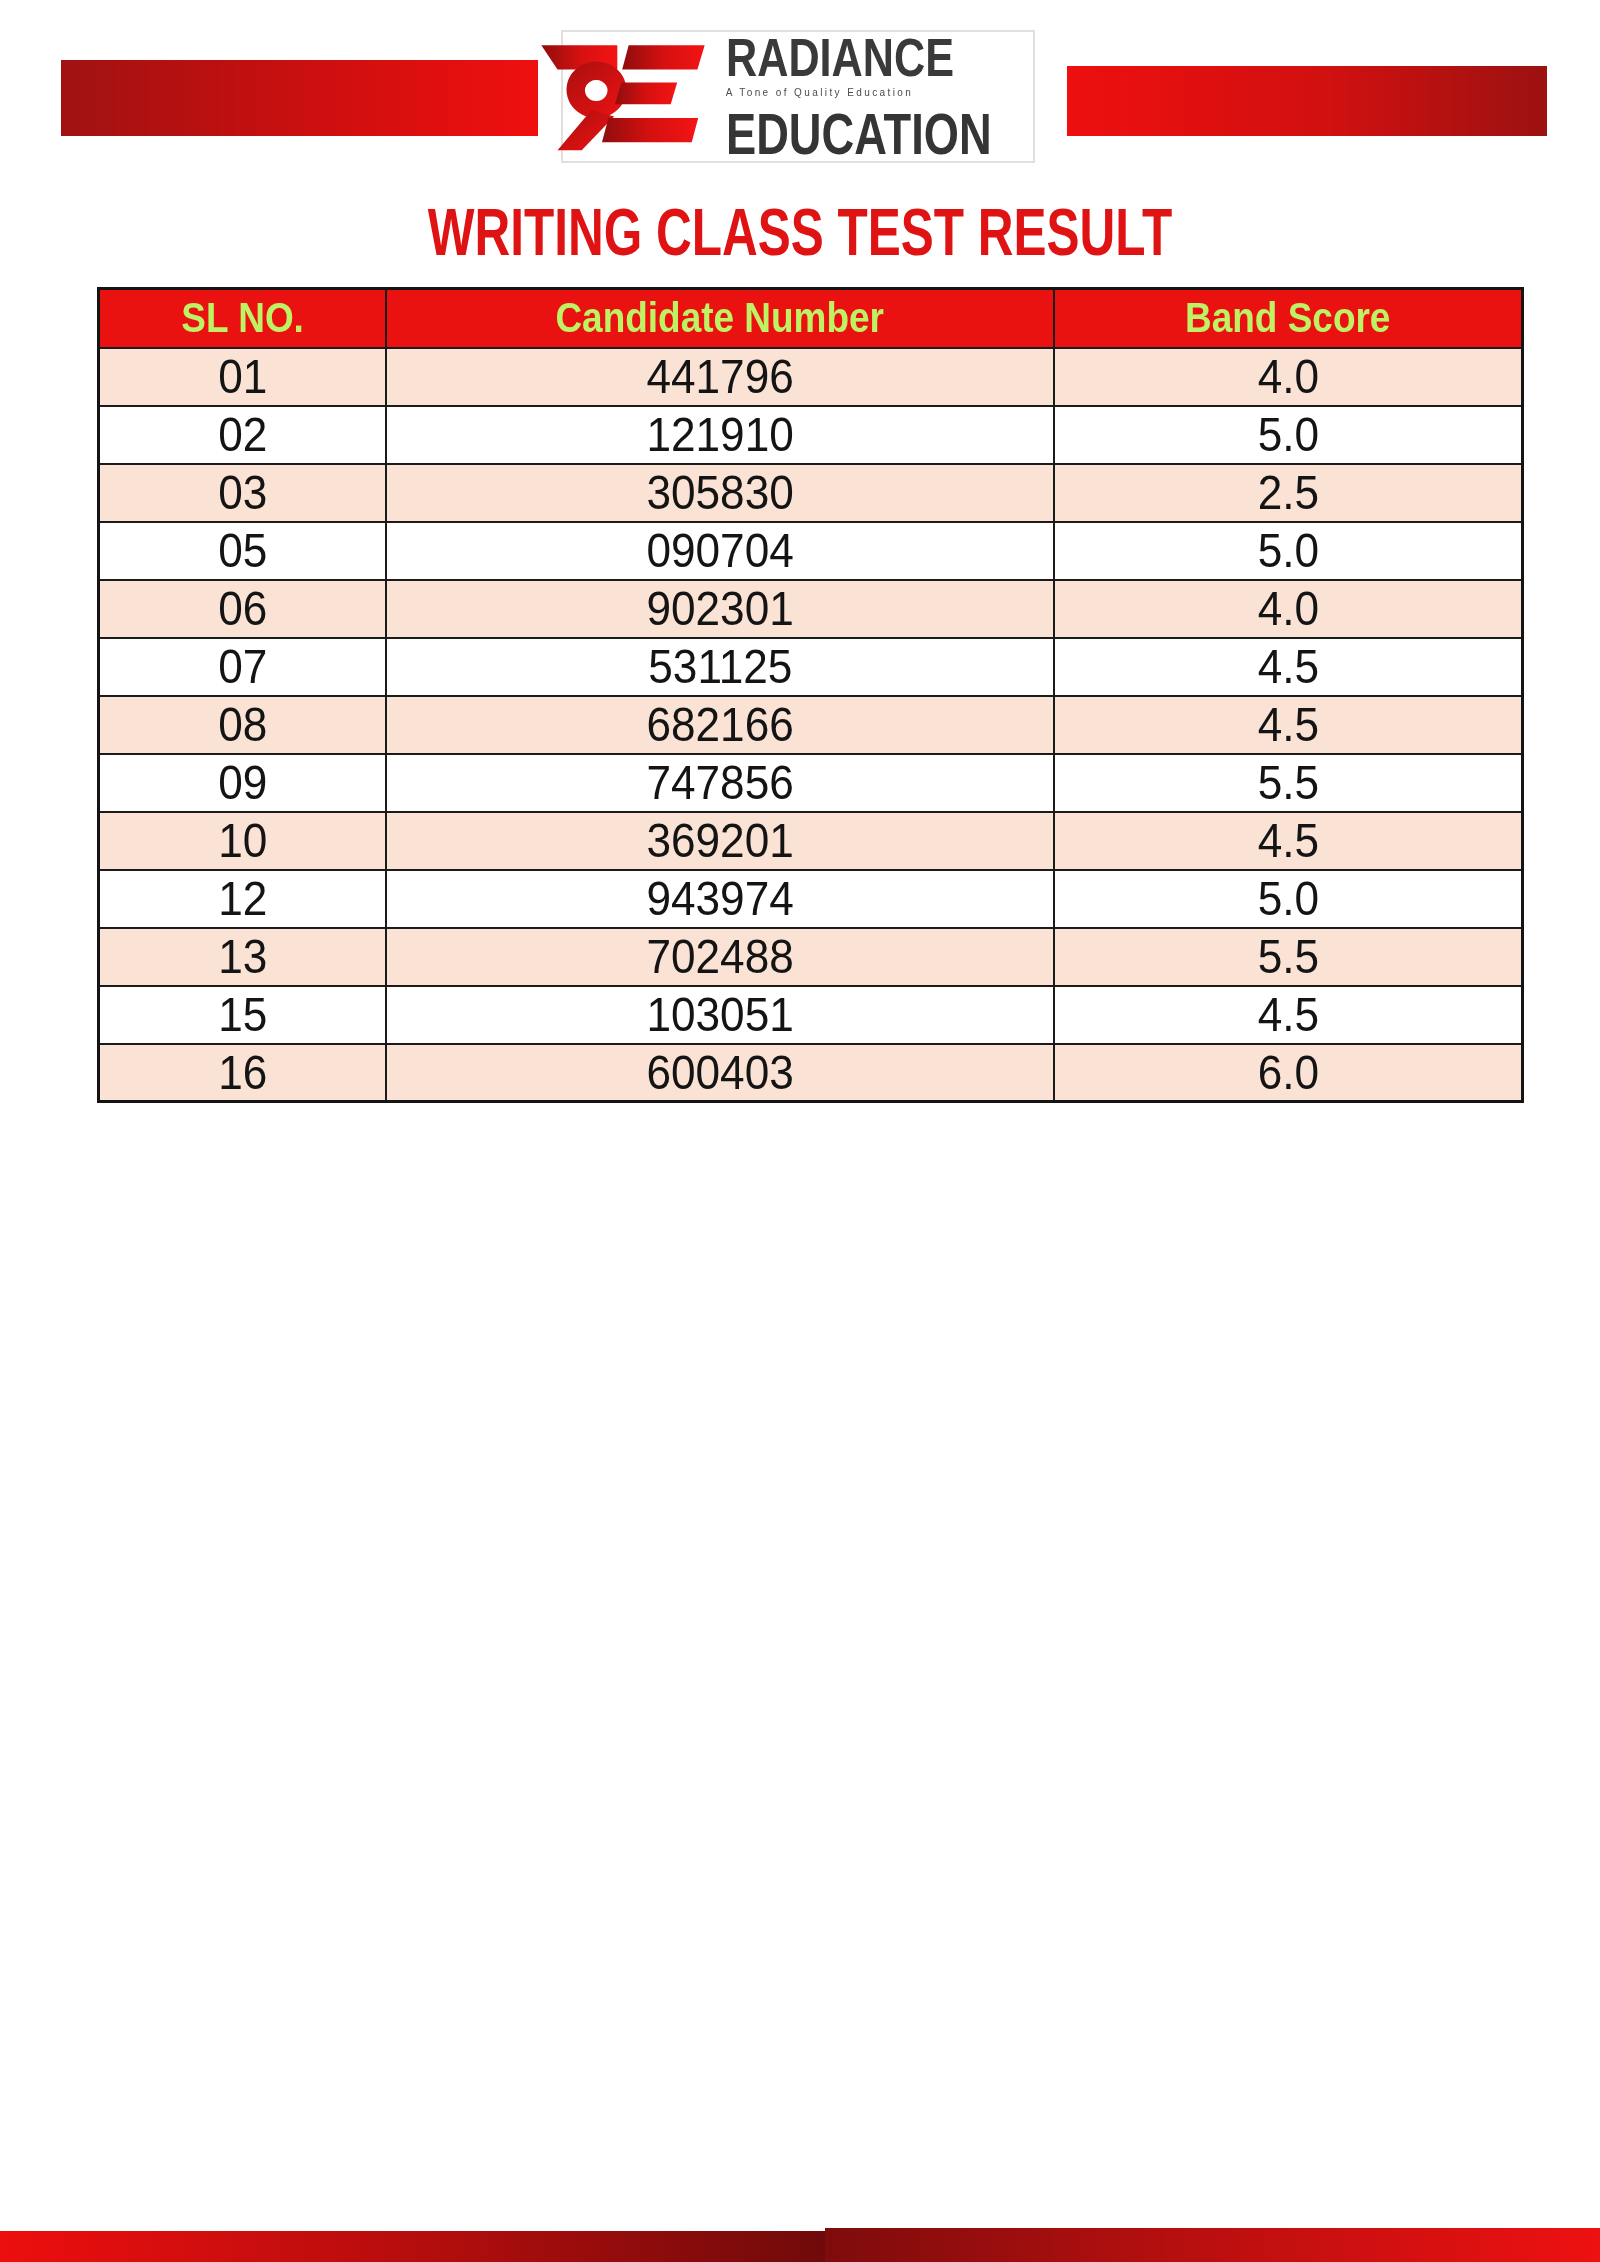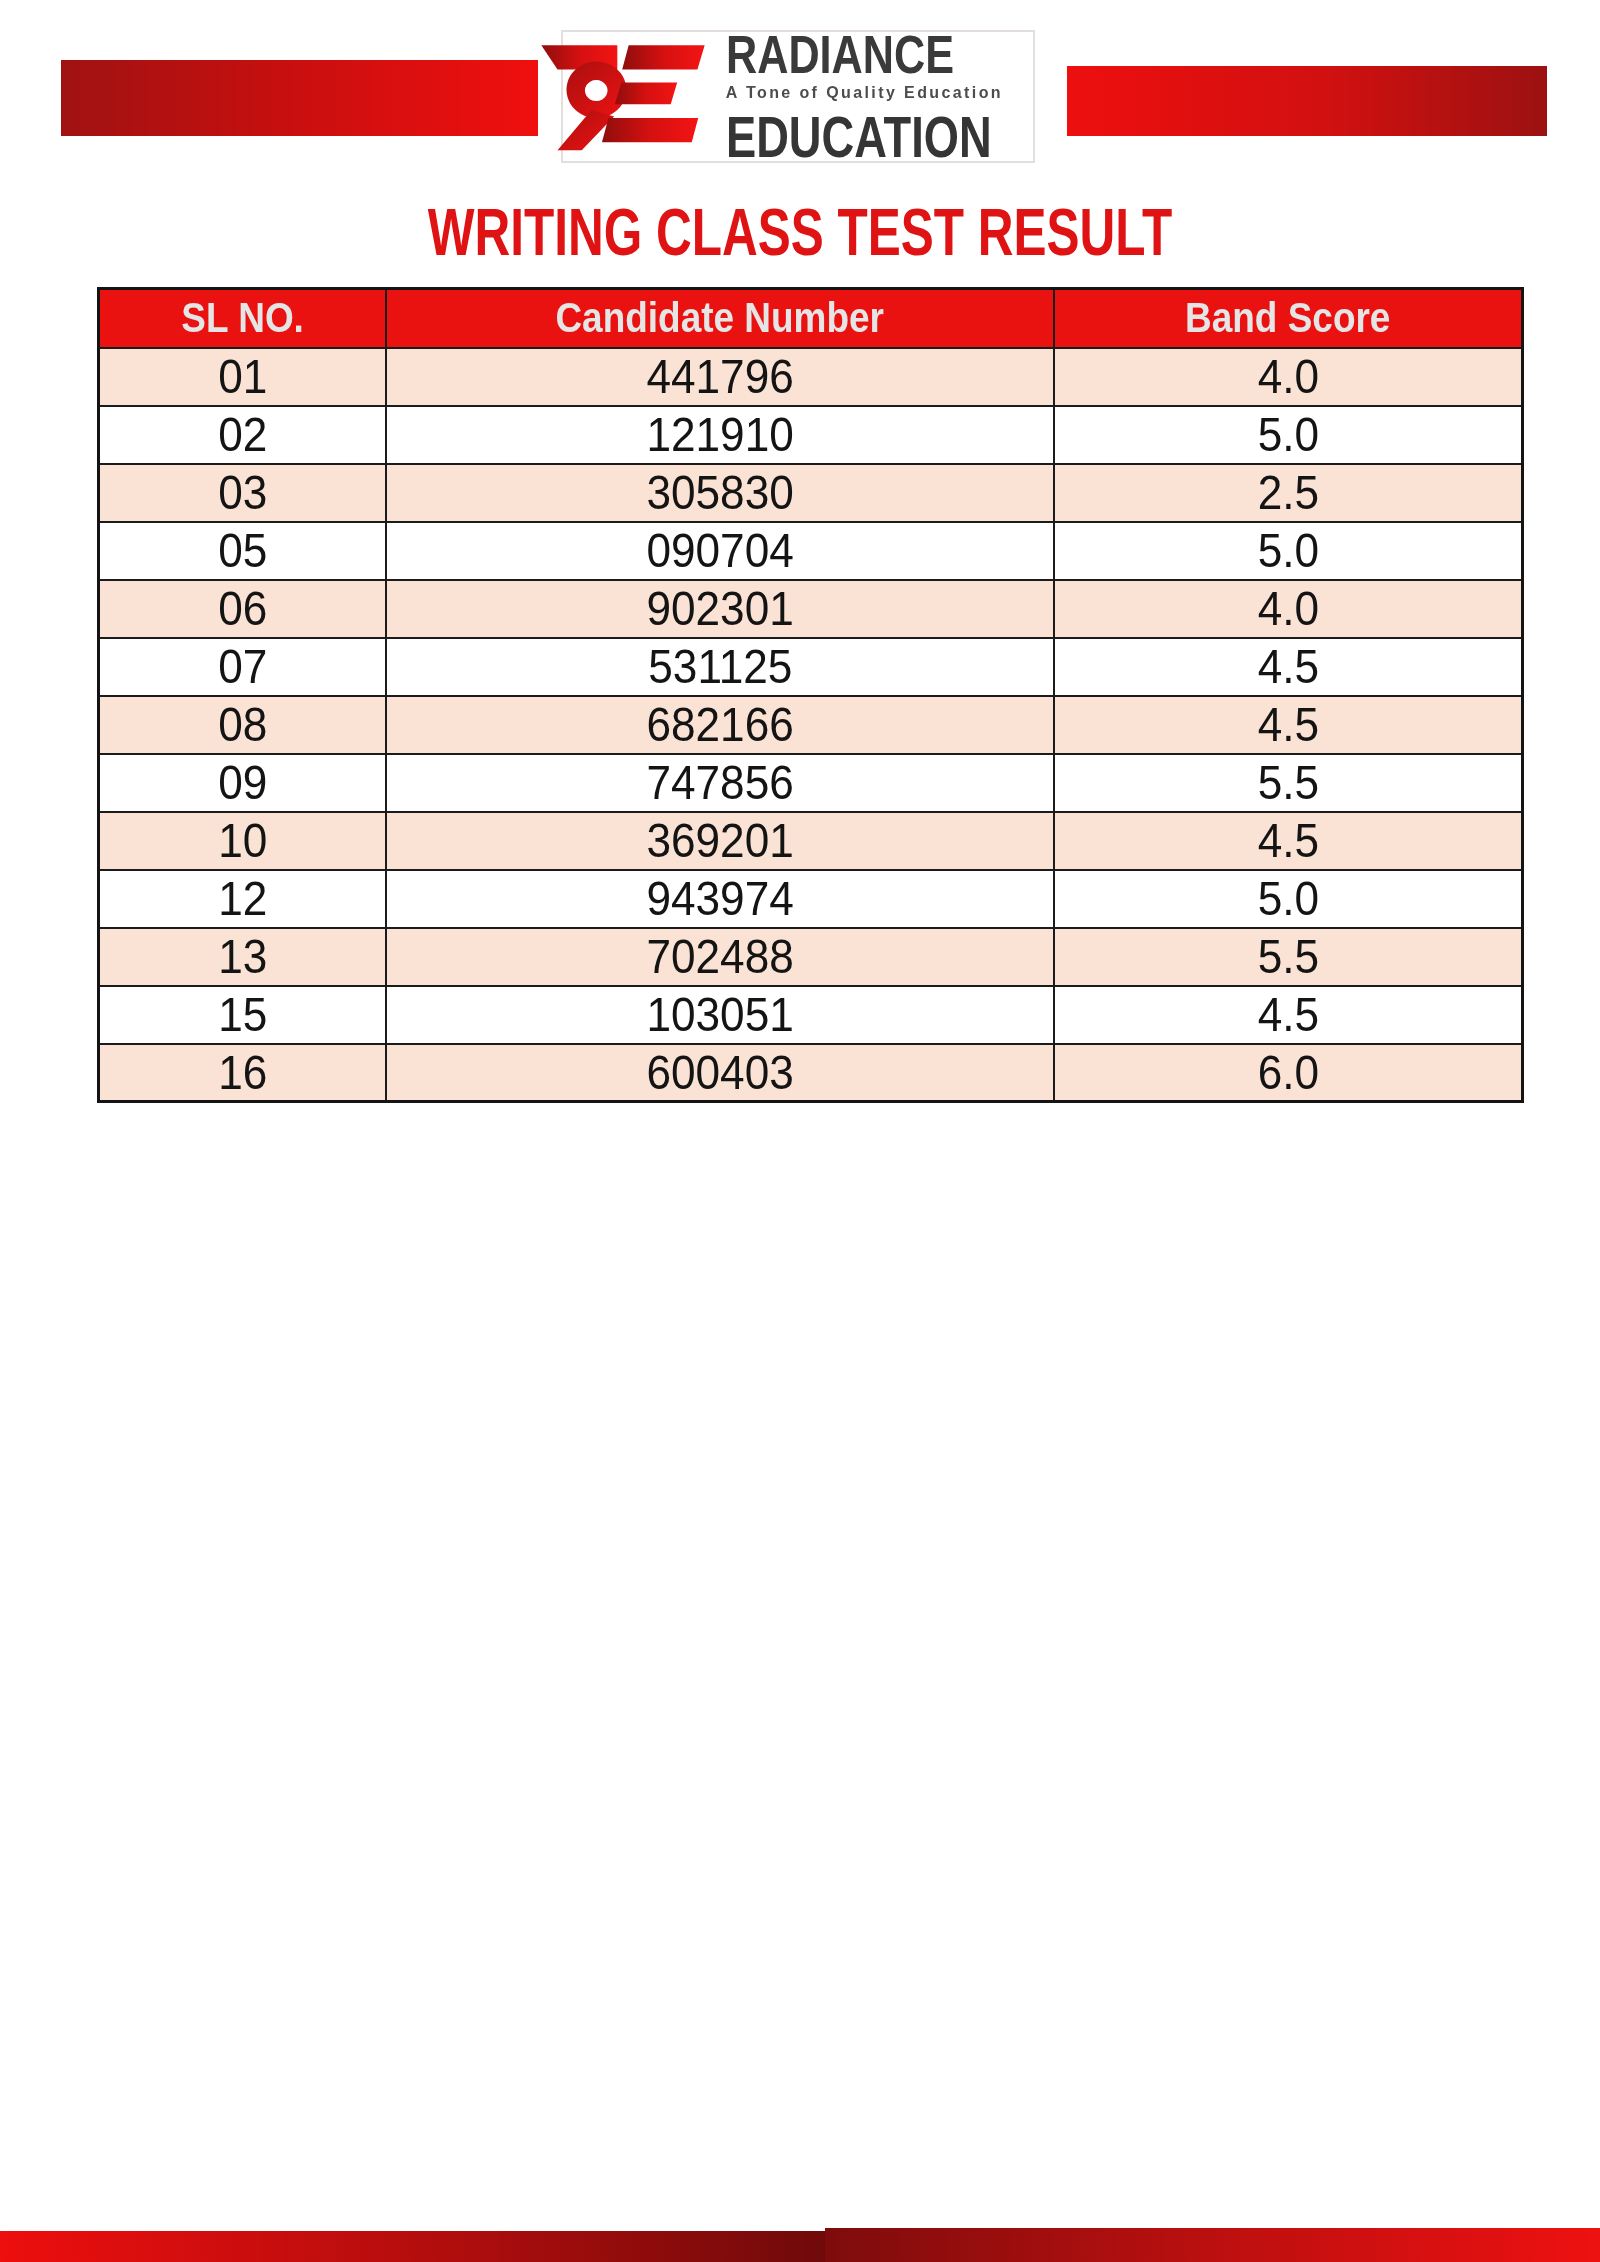--- a/index.html
+++ b/index.html
@@ -18,21 +18,21 @@
     background:#ffffff;border:2px solid #e4dfdd;box-sizing:border-box;
     display:flex;align-items:center;justify-content:center;gap:10px;padding:16px 8px;
   }
   .logo-mono{width:186px;height:118px;flex:0 0 auto;}
   .logo-text{display:flex;flex-direction:column;align-items:flex-start;line-height:1;}
   .brand-line1{
     font-size:54px;font-weight:800;color:#3a3a3a;letter-spacing:0px;
     transform:scaleX(.8);transform-origin:left center;white-space:nowrap;
   }
   .brand-tagline{
-    font-size:16px;font-weight:700;color:#4c4c4c;letter-spacing:2.4px;
+    font-size:10px;font-weight:400;color:#4c4c4c;letter-spacing:2.4px;
     margin:4px 0 7px 0;white-space:nowrap;
   }
   .brand-line2{
     font-size:58px;font-weight:800;color:#353535;
     transform:scaleX(.78);transform-origin:left center;white-space:nowrap;
   }
   
   .page-title{
     position:absolute;left:0;top:194px;width:100%;text-align:center;
     font-size:66px;font-weight:700;color:#df1313;
@@ -44,21 +44,21 @@
     width:100%;border-collapse:collapse;table-layout:fixed;
     border:3px solid #141414;
   }
   table.results th,table.results td{
     border:2px solid #1b1b1b;text-align:center;vertical-align:middle;padding:0;
   }
   table.results col.c1{width:20.2%;}
   table.results col.c2{width:46.9%;}
   table.results col.c3{width:32.9%;}
   table.results thead tr{height:59px;background:#ea1111;}
-  table.results th{color:#e5e5e5;font-size:42px;font-weight:700;}
+  table.results th{color:#bef264;font-size:42px;font-weight:700;}
   table.results tbody tr{height:58px;background:#ffffff;}
   table.results tbody tr:nth-child(odd){background:#fae3d5;}
   table.results td{color:#141414;font-size:48px;font-weight:400;}
   .hdr-text{display:inline-block;transform:scaleX(.88);white-space:nowrap;}
   .cell-text{display:inline-block;transform:scaleX(.92);white-space:nowrap;}
   
   .bottom-bar{position:absolute;bottom:0;}
   .bottom-bar.left{left:0;width:825px;height:31px;
     background:linear-gradient(to right,#ed0e0e 0%,#b00d0d 55%,#700a0a 100%);}
   .bottom-bar.right{left:825px;width:775px;height:34px;

